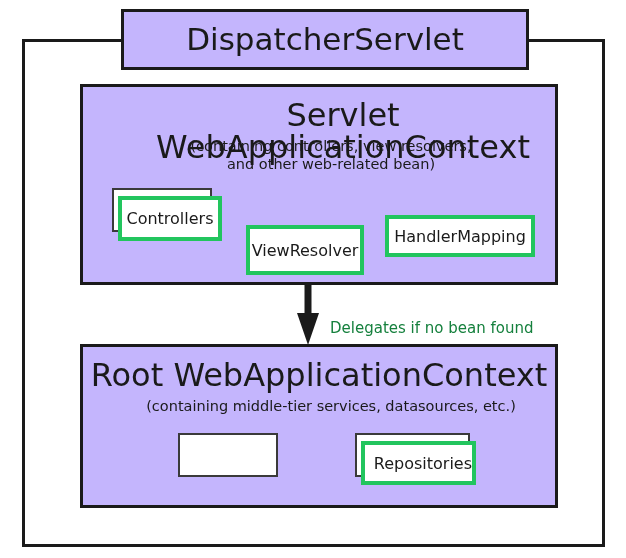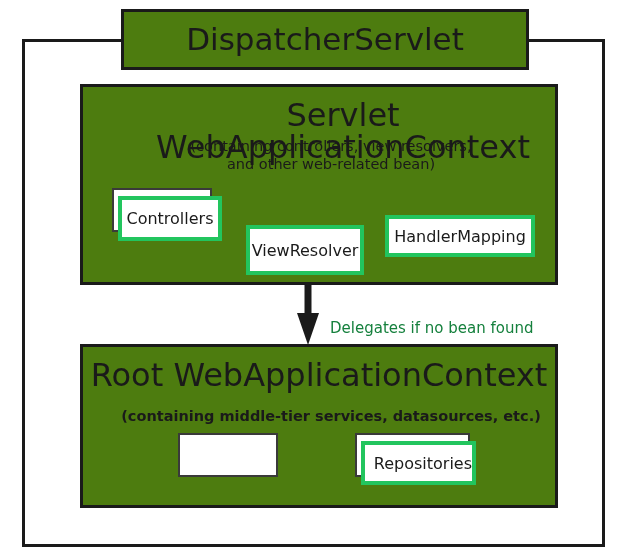--- a/index.html
+++ b/index.html
@@ -59,21 +59,21 @@
     left: 527px;
     top: 39px;
     width: 78px;
     height: 3px;
     background: #1a1a1a;
   }
 
   
   .greenbox {
     position: absolute;
-    background: #4d7c0f;
+    background: #c4b5fd;
     border: 3px solid #1a1a1a;
     box-sizing: border-box;
   }
 
   
   #dispatcher-servlet-box {
     left: 121px;
     top: 9px;
     width: 408px;
     height: 61px;
@@ -118,21 +118,21 @@
     position: absolute;
     left: 0;
     right: 0;
     text-align: center;
     font-size: 14.5px;
     color: #1a1a1a;
     line-height: 1.25;
     padding-left: 24px;
   }
   #servlet-context-box .ctx-sub { top: 50px; }
-  #root-context-box .ctx-sub { top: 60px; font-weight: bold; }
+  #root-context-box .ctx-sub { top: 50px; }
 
   
   .whitebox {
     position: absolute;
     background: #ffffff;
     border: 4px solid #22c55e;
     box-sizing: border-box;
     display: flex;
     align-items: center;
     justify-content: center;

